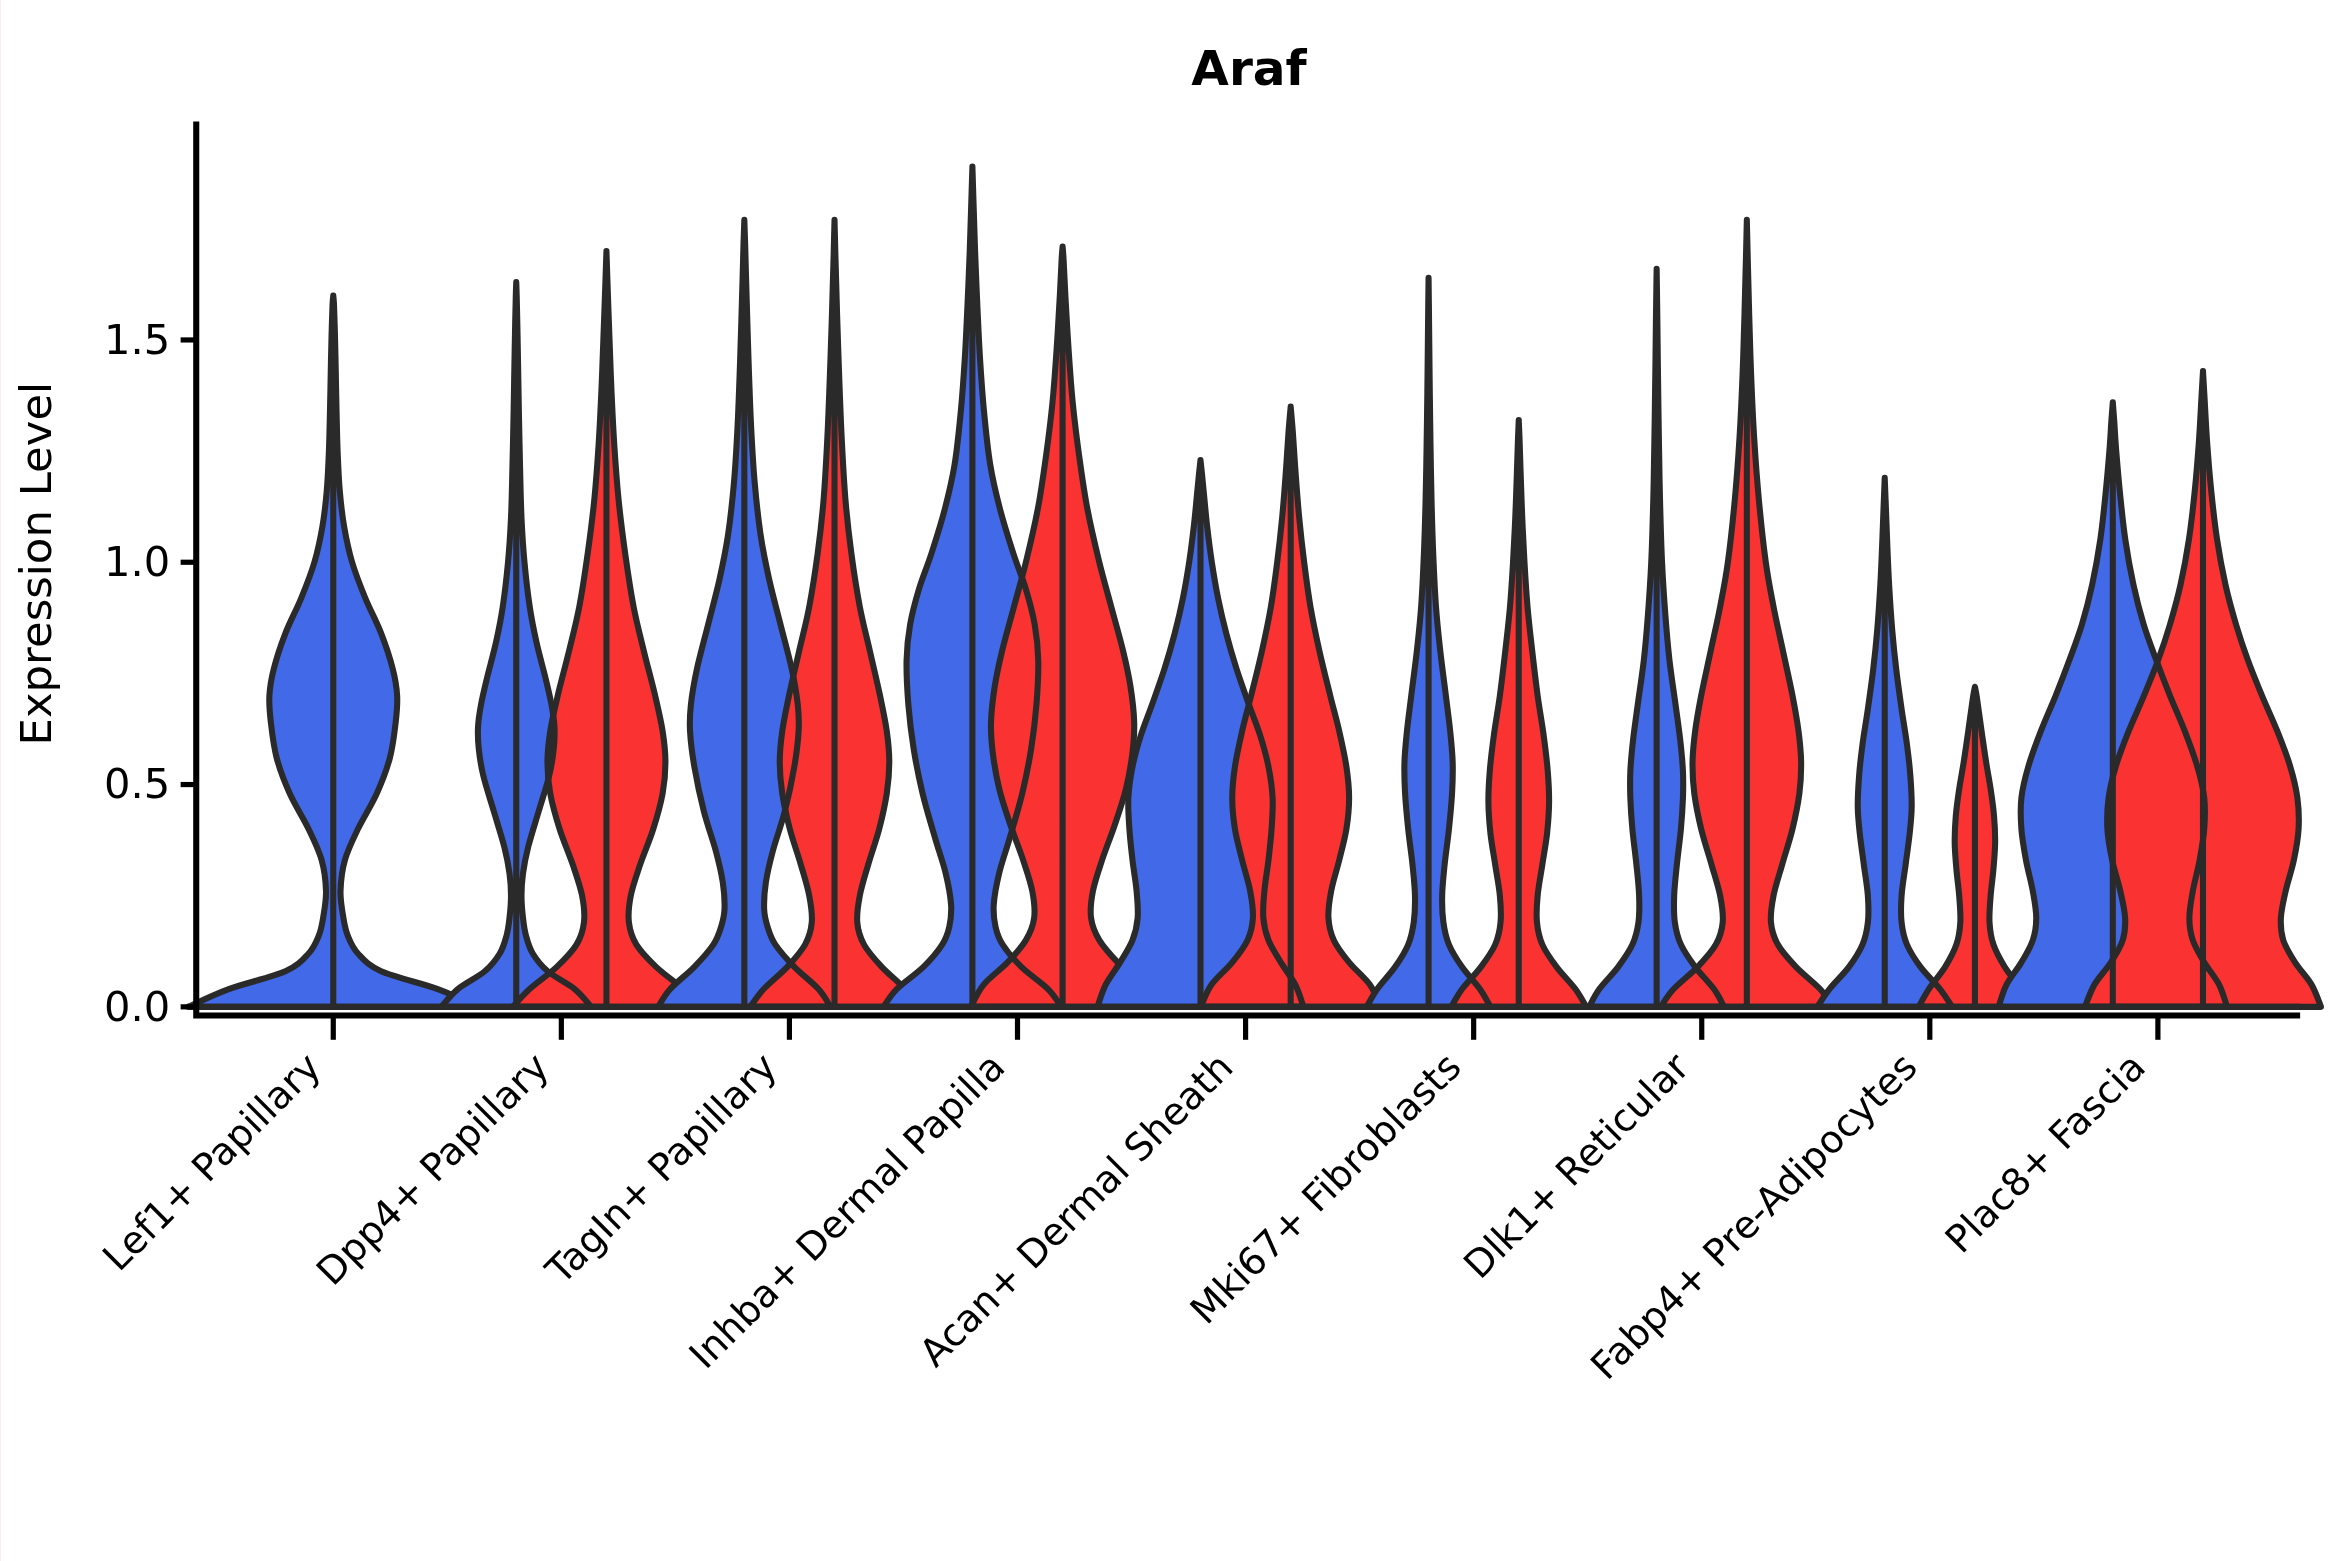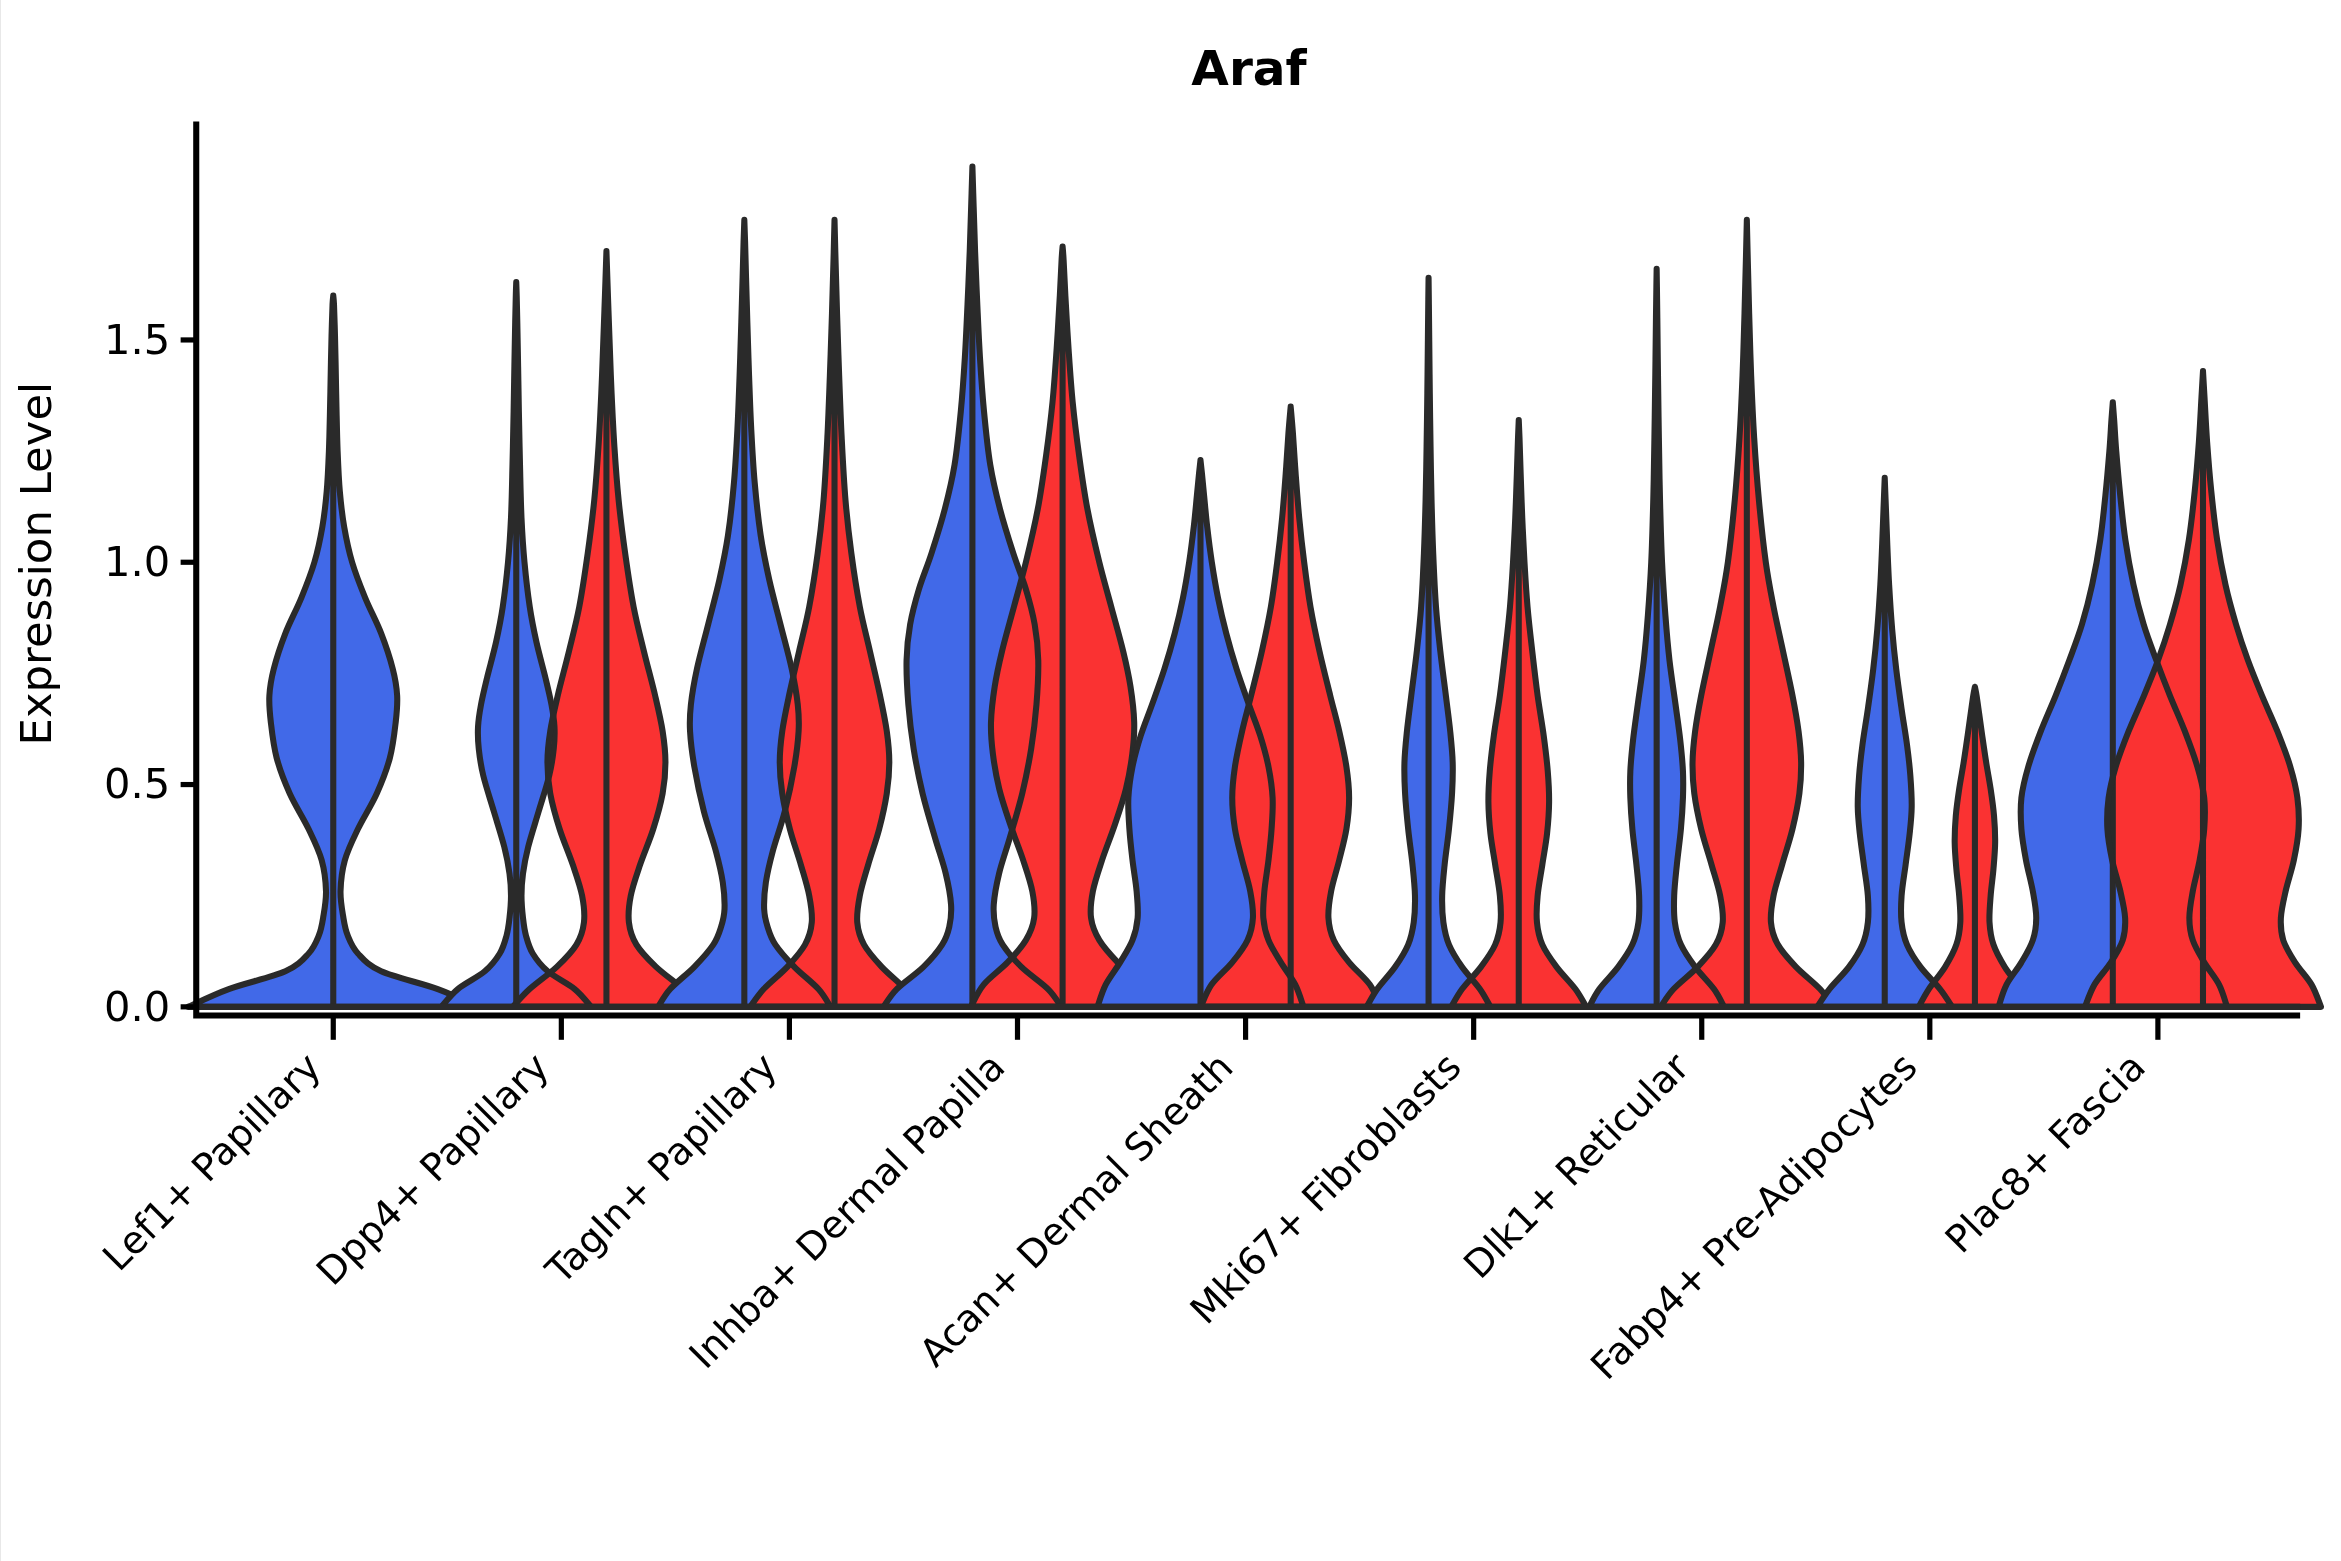--- a/index.html
+++ b/index.html
@@ -1,17 +1,17 @@
 <!DOCTYPE html>
 <html style="font-size:14px"><head>
 <meta charset="utf-8">
 <style>
   html,body{margin:0;padding:0;background:#ffffff;}
   body{width:2342px;height:1561px;font-family:"DejaVu Sans",sans-serif;overflow:hidden;}
-  #plot-root{position:relative;width:2342px;height:1561px;background:#a3a3a3;}
+  #plot-root{position:relative;width:2342px;height:1561px;background:#f9a8d4;}
   #plot-svg{position:absolute;left:0;top:0;width:2342px;height:1561px;display:block;}
   .ttl{font-weight:bold;}
 </style>
 </head>
 <body>
 
 <div id="plot-root">
   <svg id="plot-svg" viewBox="0 0 2700 1800">
     <rect x="0" y="0" width="2700" height="1800" fill="#ffffff"></rect>
     <text id="chart-title" class="ttl" x="1440" y="98" text-anchor="middle" font-size="56" fill="#000">Araf</text>

